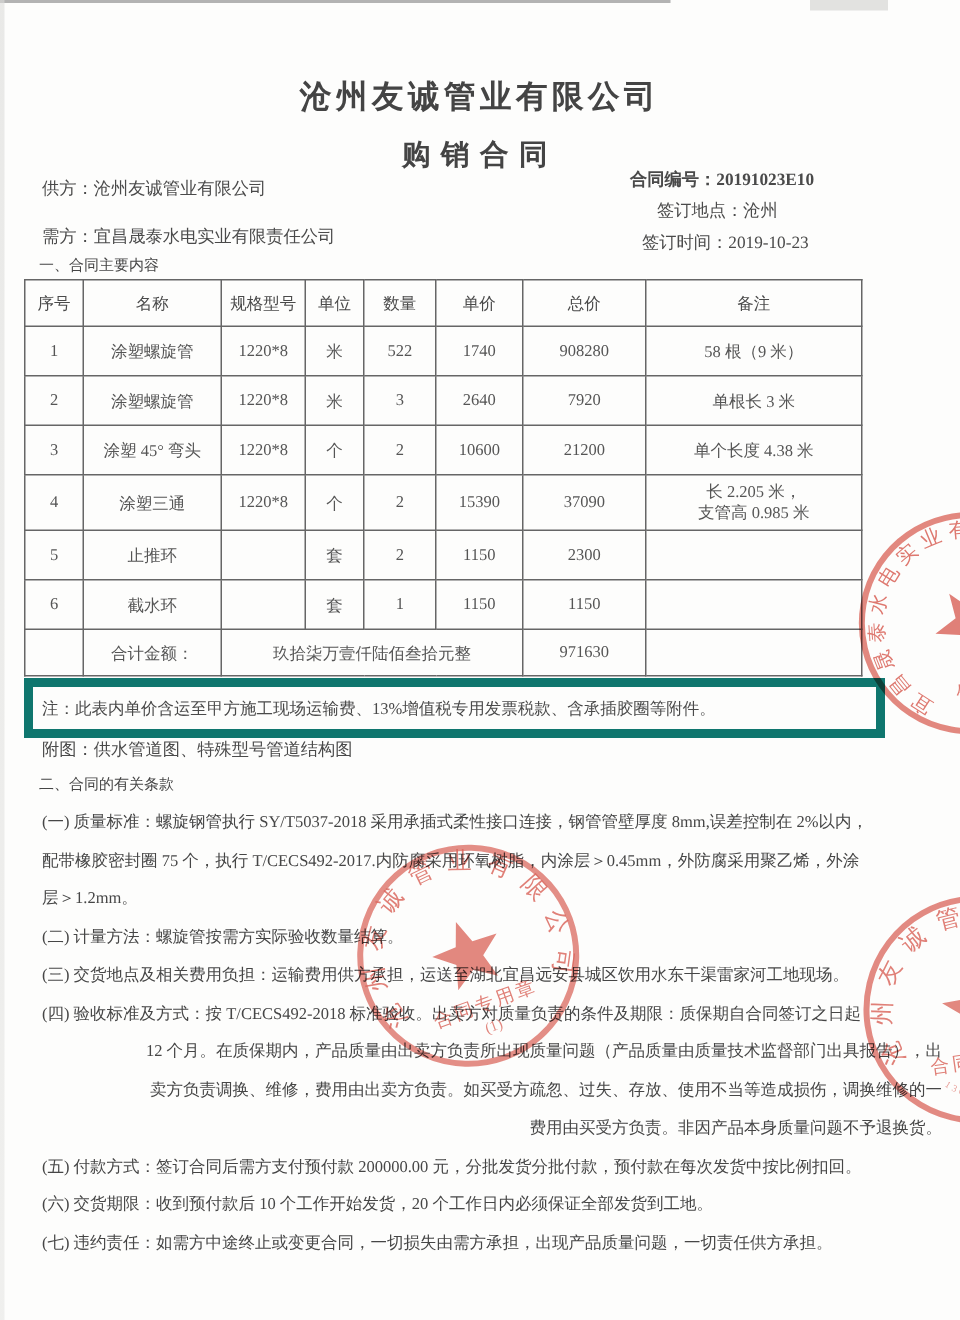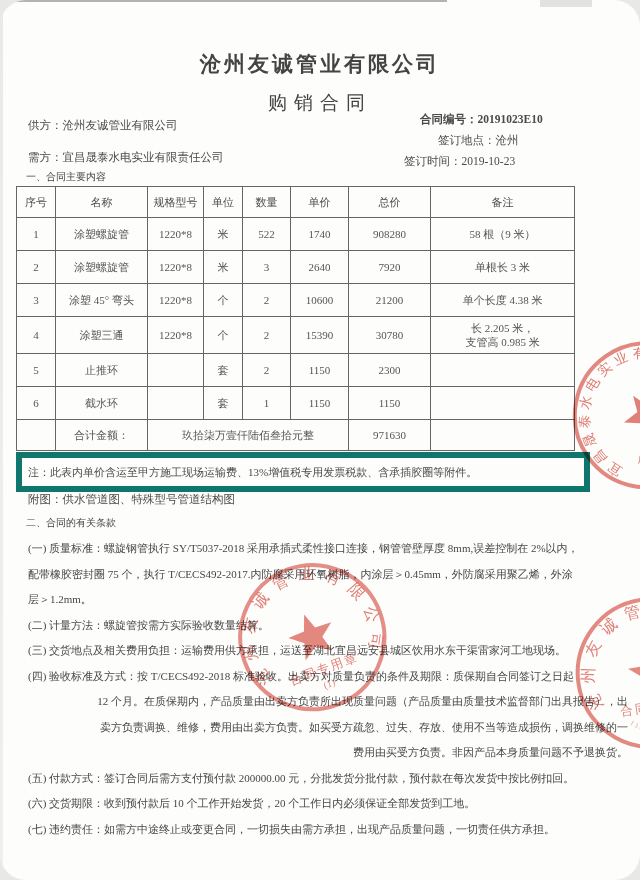--- a/index.html
+++ b/index.html
@@ -1,30 +1,30 @@
 <!DOCTYPE html>
 <html><head>
 <meta charset="utf-8">
 <style>
   html,body{margin:0;padding:0;}
   body{width:640px;height:880px;background:#e8e8e6;font-family:"Liberation Serif","DejaVu Serif",serif;}
-  .page{position:relative;width:640px;height:880px;background:#fdfdfc;overflow:hidden;color:#3c3c3c;border-radius:26px;}
+  .page{position:relative;width:640px;height:880px;background:#fdfdfc;overflow:hidden;color:#3c3c3c;}
   .scan-topline{position:absolute;left:0;top:0;width:447px;height:2px;background:#777;opacity:.55;}
   .scan-smudge{position:absolute;left:540px;top:0;width:52px;height:7px;background:#e2e2e0;}
   .scan-leftedge{position:absolute;left:0;top:0;width:3px;height:880px;background:linear-gradient(#dcdcda,#e6e6e4);opacity:.6;}
 
   .title{position:absolute;left:0;top:50px;width:640px;text-align:center;font-size:21px;font-weight:600;letter-spacing:3px;color:#444;}
-  .subtitle{position:absolute;left:0;top:90px;width:640px;text-align:center;font-size:19px;font-weight:400;letter-spacing:7px;color:#444;}
+  .subtitle{position:absolute;left:0;top:90px;width:640px;text-align:center;font-size:19px;font-weight:700;letter-spacing:7px;color:#444;}
 
   .meta{font-size:11.5px;color:#4a4a4a;white-space:nowrap;position:absolute;}
   .m-supplier{left:28px;top:118px;}
   .m-buyer{left:28px;top:150px;}
   .m-no{left:420px;top:112px;font-weight:bold;}
   .m-place{left:438px;top:133px;}
-  .m-date{left:404px;top:154px;}
+  .m-date{left:428px;top:154px;}
 
   .sec-heading{position:absolute;font-size:10px;color:#454545;white-space:nowrap;}
   .h1{left:26px;top:170px;}
   .h2{left:26px;top:516px;}
   .attach{position:absolute;left:28px;top:492px;font-size:11.5px;color:#4a4a4a;white-space:nowrap;}
 
   table.items{position:absolute;left:16px;top:186px;width:558px;border-collapse:collapse;table-layout:fixed;}
   table.items td,table.items th{border:1px solid #666;font-size:11px;font-weight:normal;color:#555;text-align:center;vertical-align:middle;padding:0 2px;overflow:hidden;}
   table.items th{height:30px;color:#4a4a4a;}
   tr.r{height:33px;}
@@ -113,21 +113,21 @@
       <td>21200</td>
       <td>单个长度 4.38 米</td>
     </tr>
     <tr class="r r4">
       <td>4</td>
       <td>涂塑三通</td>
       <td>1220*8</td>
       <td>个</td>
       <td>2</td>
       <td>15390</td>
-      <td>30780</td>
+      <td>37090</td>
       <td>
         <div class="remark2">长 2.205 米，</div>
         <div class="remark2">支管高 0.985 米</div>
       </td>
     </tr>
     <tr class="r">
       <td>5</td>
       <td>止推环</td>
       <td></td>
       <td>套</td>

